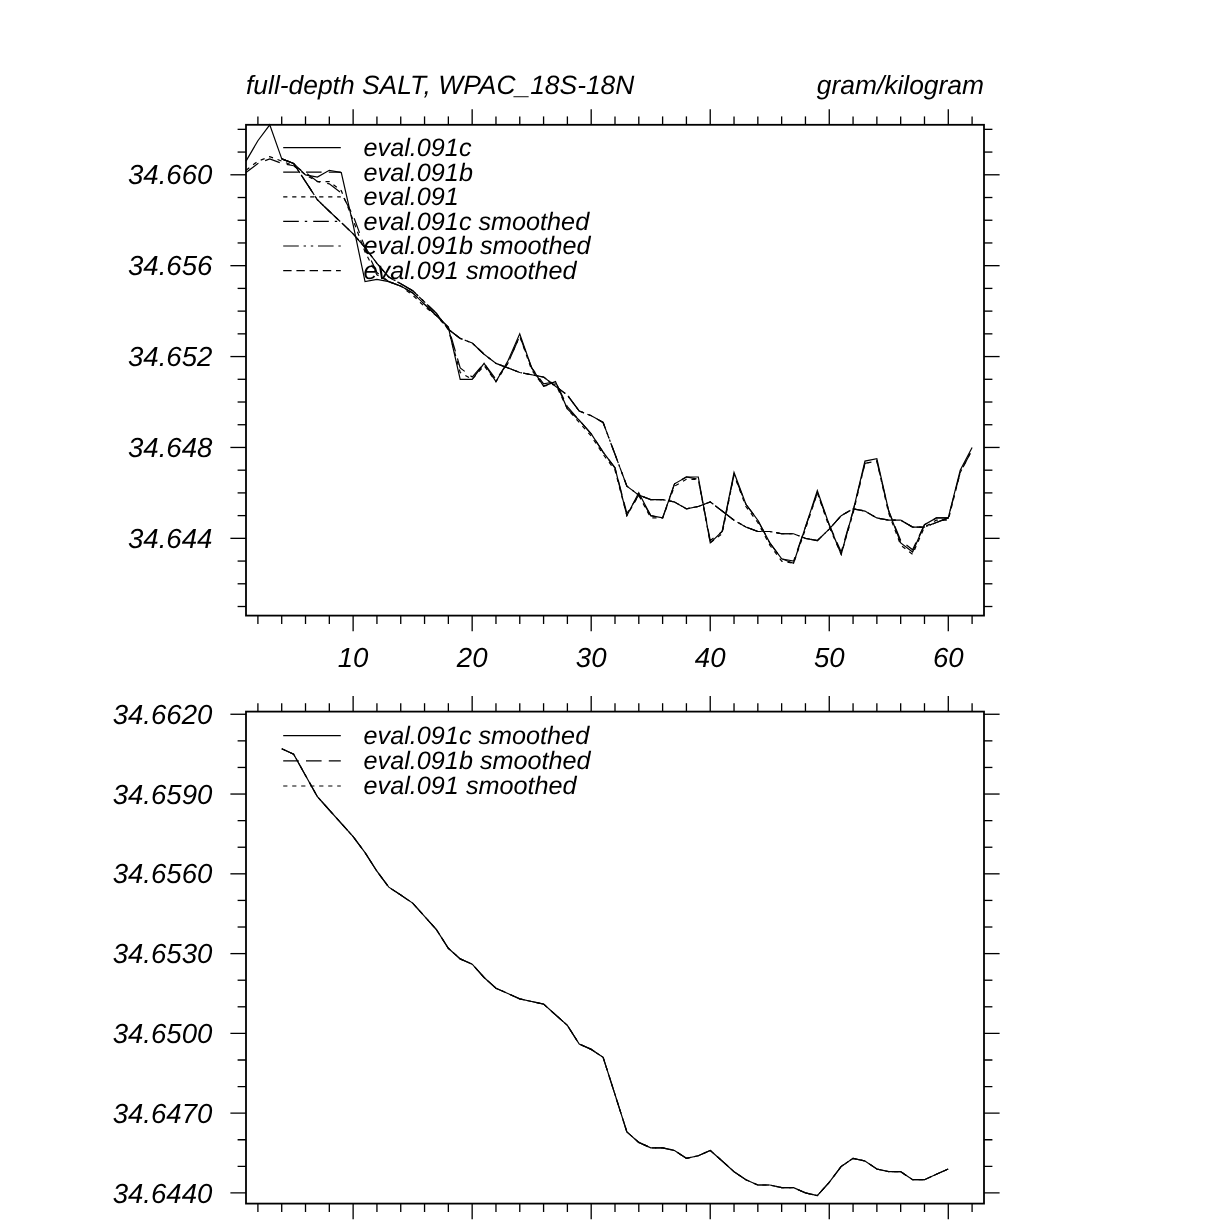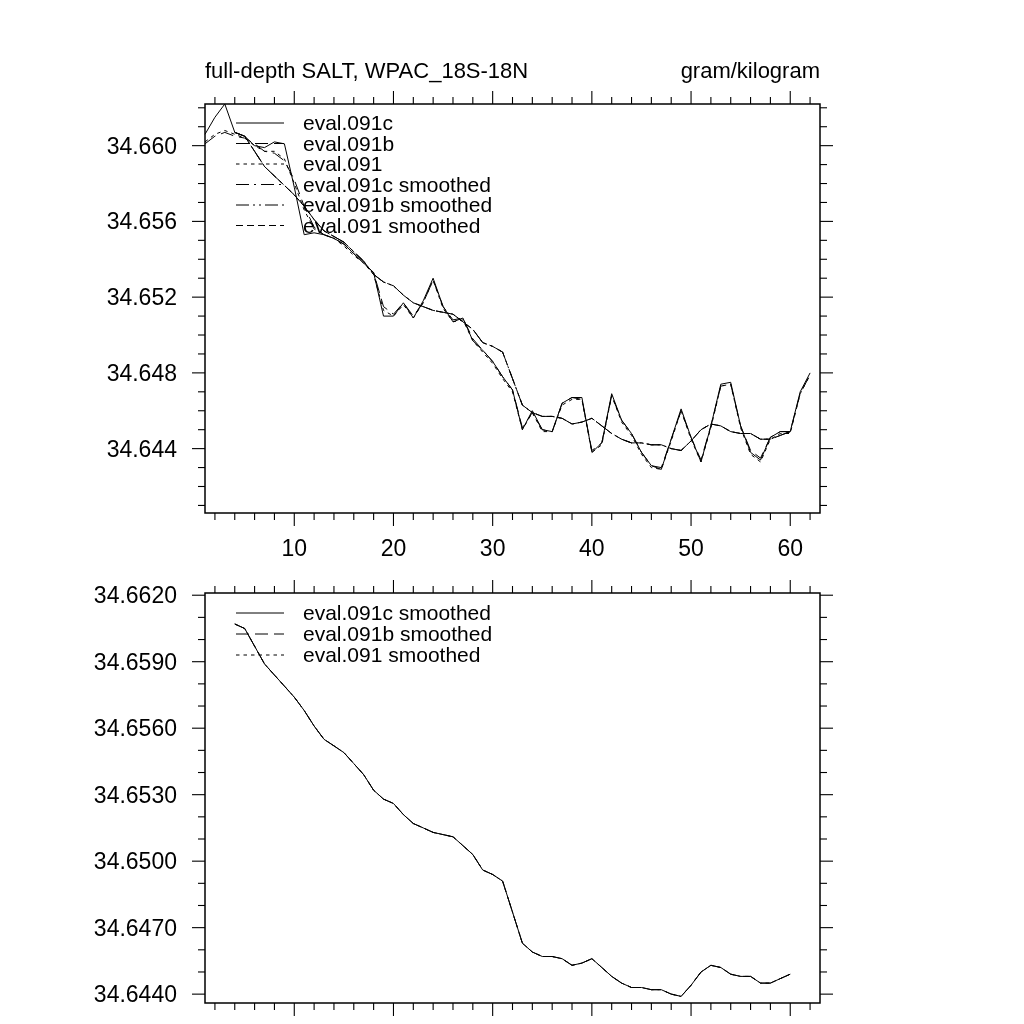--- a/index.html
+++ b/index.html
@@ -1,16 +1,16 @@
 <!DOCTYPE html>
 <html><head>
 <meta charset="utf-8">
 <style>
   html,body{margin:0;padding:0;background:#ffffff;}
-  #stage{position:relative;width:1024px;height:1024px;background:#ffffff;overflow:hidden;}
+  #stage{position:relative;width:1024px;height:1024px;background:#ffffff;overflow:hidden;font-style:italic;}
   svg text{fill:#000000;font-family:"Liberation Sans",sans-serif;}
   svg .title{font-size:22px;}
   svg .tick{font-size:23px;}
   svg .legend{font-size:21px;}
 </style>
 </head>
 <body>
 
 <div id="stage">
   <svg id="canvas" width="1024" height="1024" viewBox="0 0 1024 1024">

